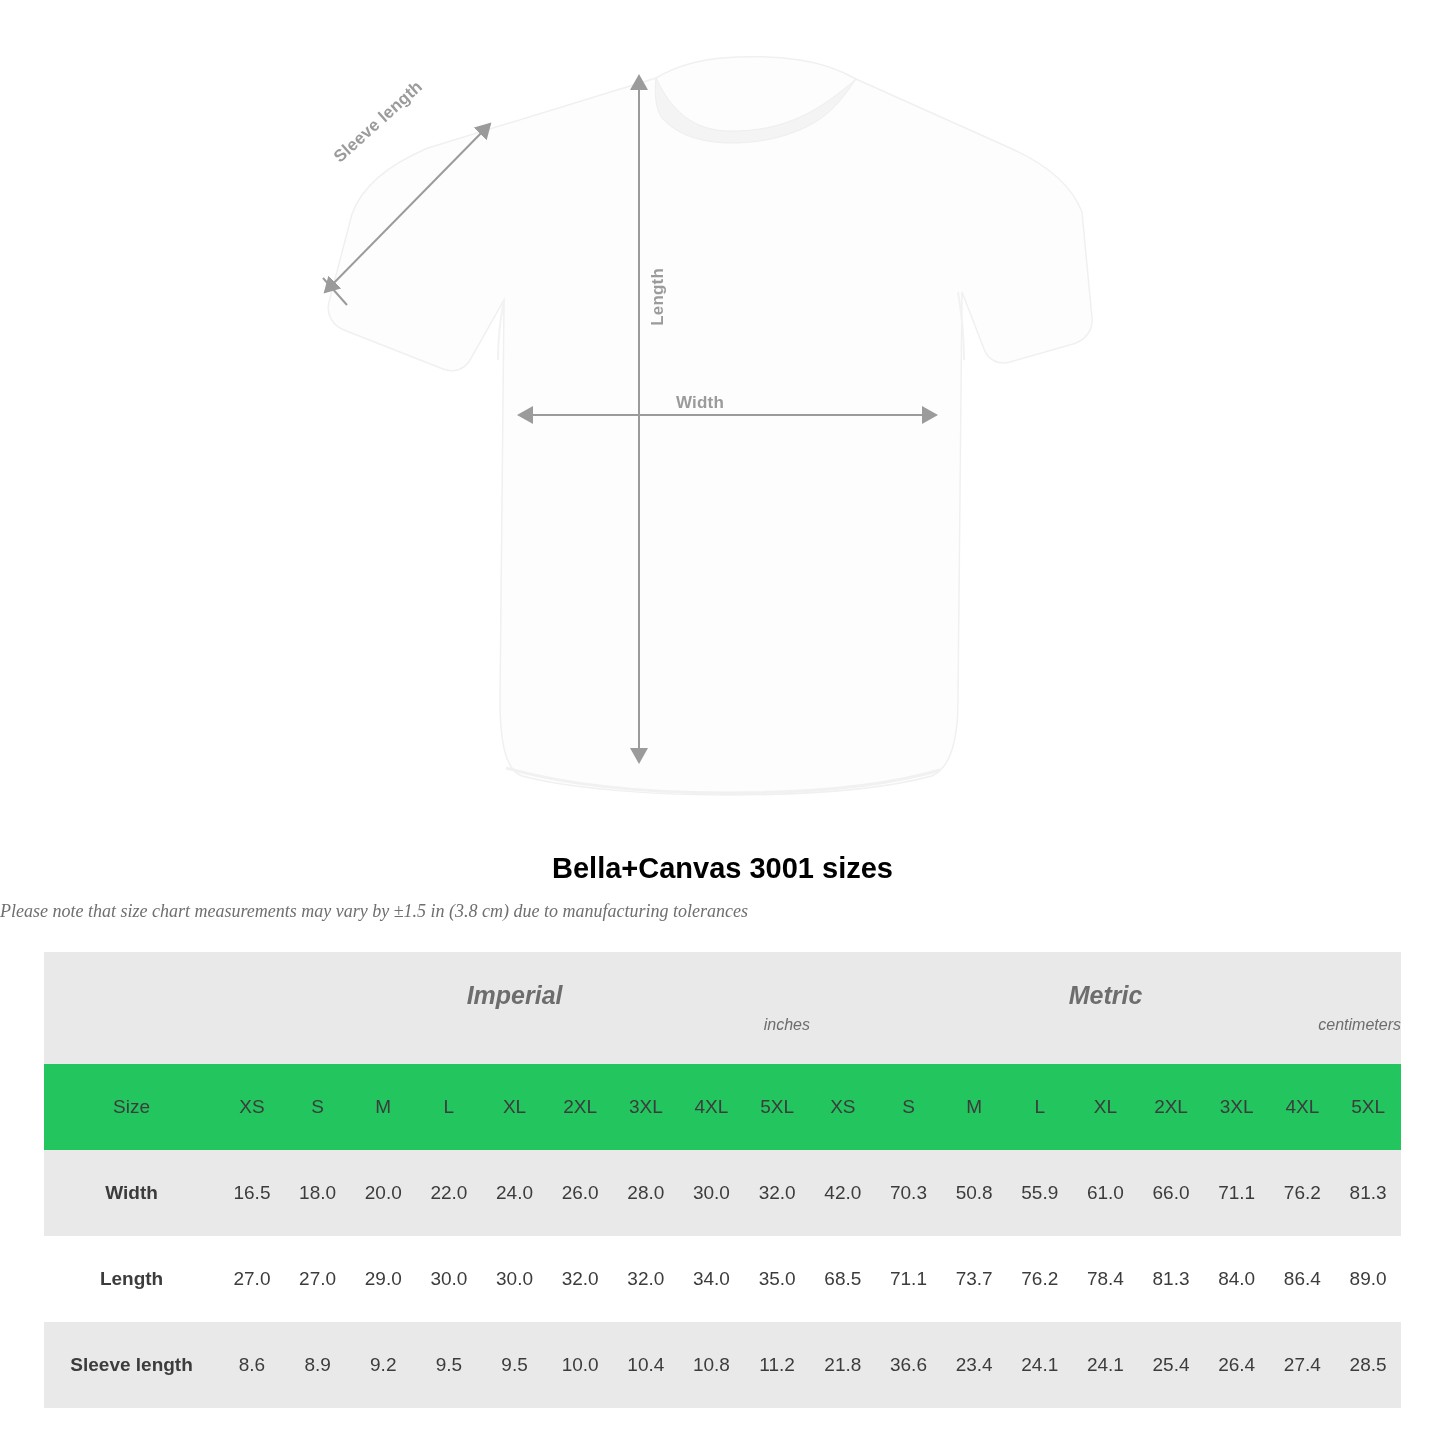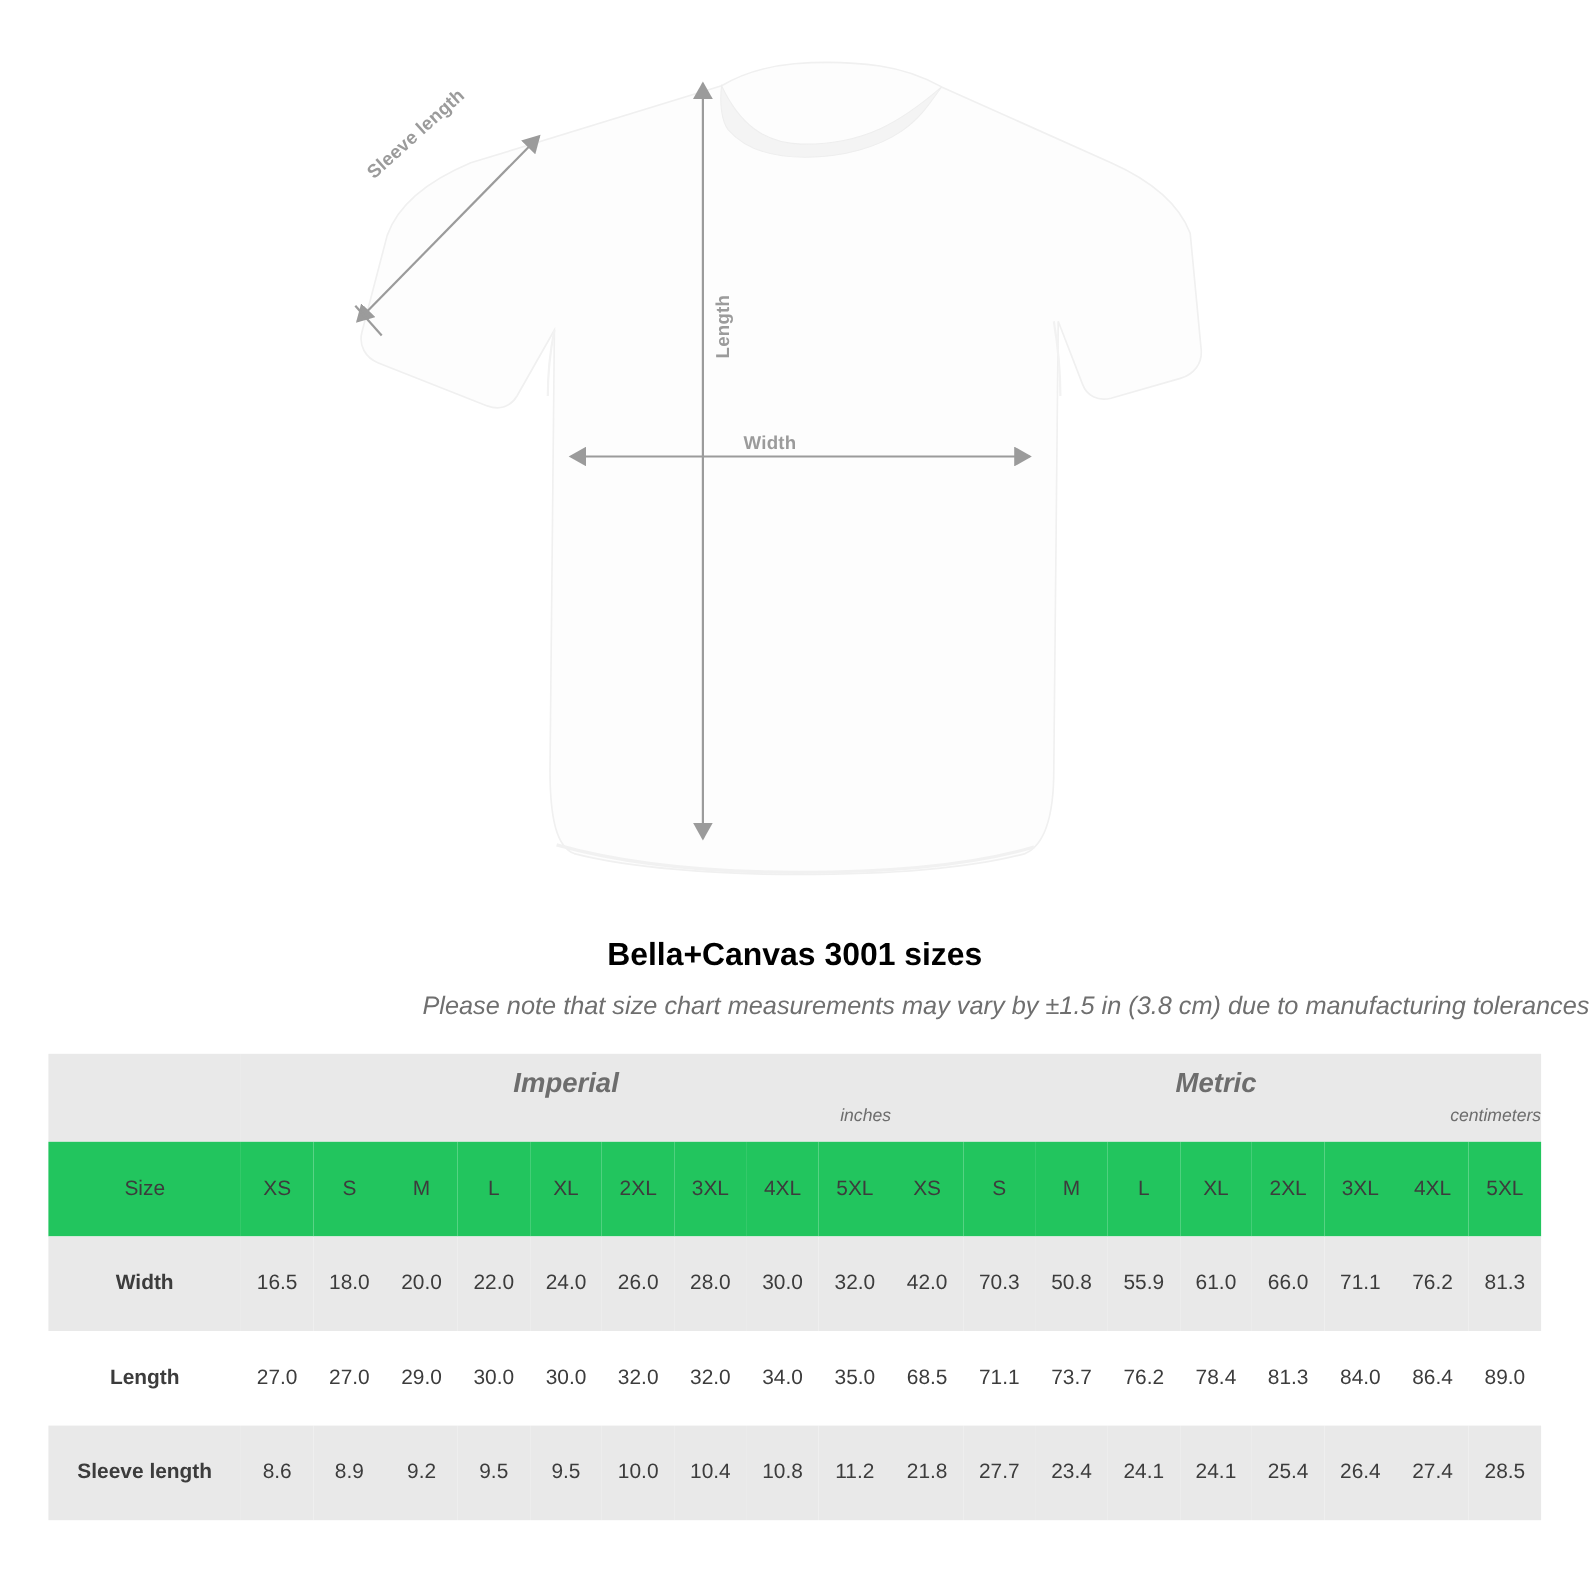--- a/index.html
+++ b/index.html
@@ -58,46 +58,47 @@
 
   
   .chart-title {
     text-align: center;
     font-size: 29px;
     font-weight: bold;
     color: #000000;
     margin: 22px 0 0 0;
   }
   .chart-note {
-    text-align: right;
-    font-size: 23px;
+    text-align: left;
+    font-size: 18px;
     font-style: italic;
     color: #6f6f6f;
     margin: 16px 0 0 0;
+    font-family: Liberation Serif, serif;
   }
 
   
   .table-wrap {
     margin: 30px 44px 0 44px;
   }
   table.size-table {
     border-collapse: collapse;
     width: 1357px;
     table-layout: fixed;
   }
   table.size-table td,
   table.size-table th {
     text-align: center;
     vertical-align: middle;
     border: none;
     font-weight: normal;
   }
   
   .unit-cell {
-    height: 80px;
+    height: 112px;
     background: #e9e9e9;
     padding: 0;
   }
   .unit-name {
     font-size: 25px;
     font-style: italic;
     font-weight: bold;
     color: #6d6d6d;
     line-height: 1.1;
   }
@@ -331,21 +332,21 @@
           <td>8.6</td>
           <td>8.9</td>
           <td>9.2</td>
           <td>9.5</td>
           <td>9.5</td>
           <td>10.0</td>
           <td>10.4</td>
           <td>10.8</td>
           <td>11.2</td>
           <td>21.8</td>
-          <td>27.7</td>
+          <td>36.6</td>
           <td>23.4</td>
           <td>24.1</td>
           <td>24.1</td>
           <td>25.4</td>
           <td>26.4</td>
           <td>27.4</td>
           <td>28.5</td>
         </tr>
       </tbody>
     </table>

